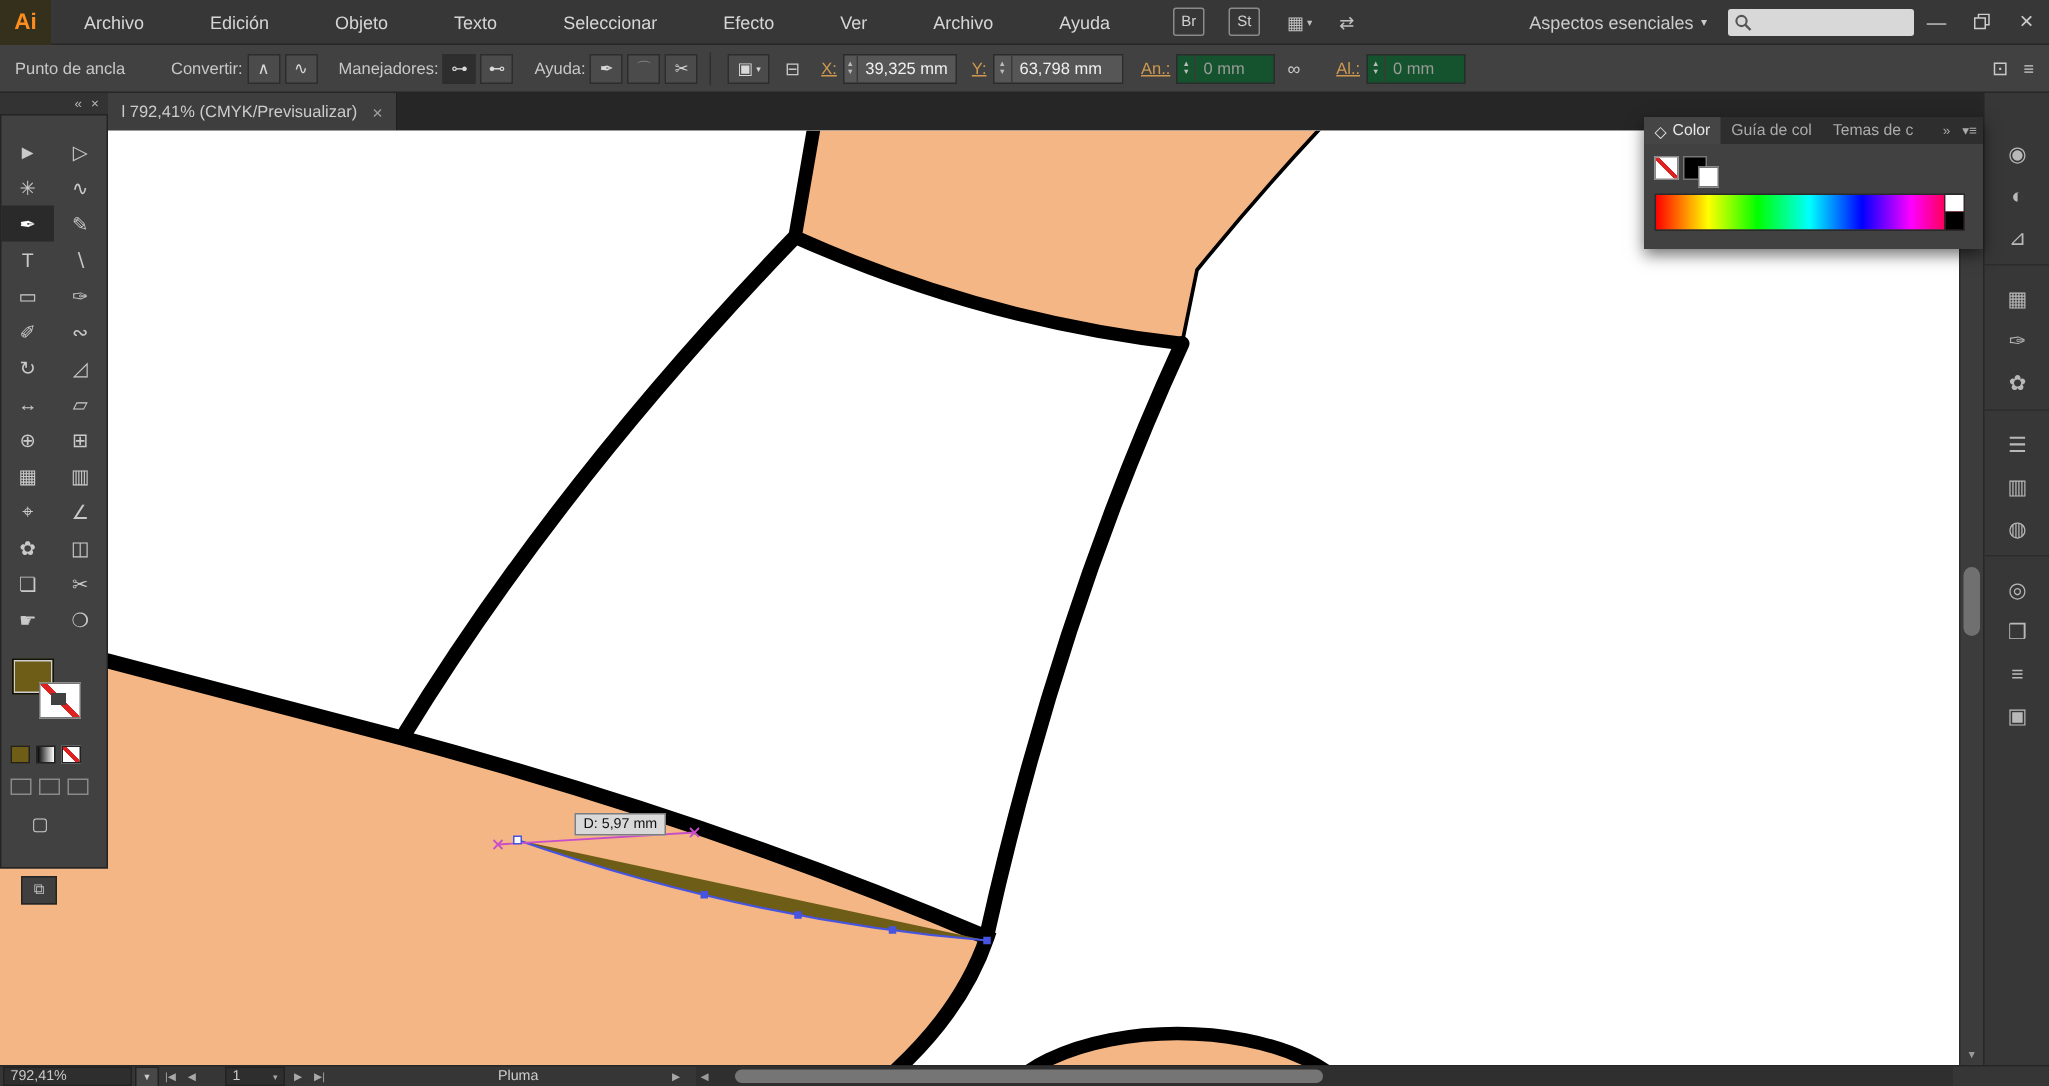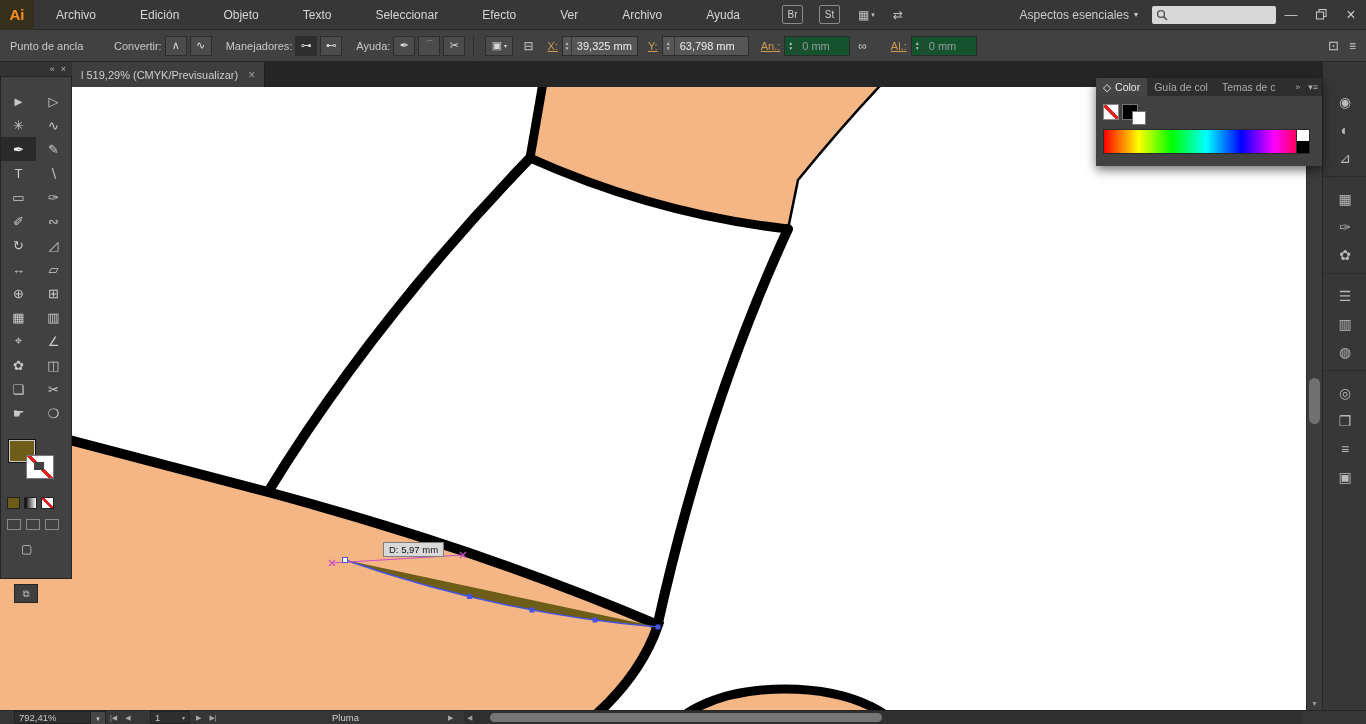--- a/index.html
+++ b/index.html
@@ -104,21 +104,21 @@
   #spectrum{position:absolute;left:7px;top:33px;width:205px;height:23px;border:1px solid #2a2a2a;
      background:linear-gradient(90deg,#f00 0%,#ff0 17%,#0f0 33%,#0ff 50%,#00f 67%,#f0f 83%,#f00 100%);}
   #spec-bw{position:absolute;right:-1px;top:-1px;width:12px;height:23px;border:1px solid #2a2a2a;}
   #spec-bw .w{height:11px;background:#fff;}
   #spec-bw .b{height:12px;background:#000;}
 
   
   #statusbar{left:0;top:710px;width:1366px;height:14px;background:#363636;border-top:1px solid #262626;
              box-sizing:border-box;font-size:9.5px;color:#c9c9c9;}
   .sb{position:absolute;top:0;height:13px;display:flex;align-items:center;}
-  #zoom-field{left:2px;width:86px;background:#2e2e2e;border:1px solid #222;padding:0 4px;box-sizing:border-box;margin-left:12px;}
+  #zoom-field{left:2px;width:86px;background:#2e2e2e;border:1px solid #222;padding:0 4px;box-sizing:border-box;}
   #zoom-dd{left:90px;width:14px;justify-content:center;background:#474747;border:1px solid #222;font-size:6px;}
   #nav1{left:110px;gap:8px;font-size:7px;color:#a8a8a8;}
   #art-field{left:150px;width:40px;background:#2e2e2e;border:1px solid #222;padding:0 4px;
              box-sizing:border-box;justify-content:space-between;}
   #art-field .dd{font-size:6px;color:#a8a8a8;}
   #nav2{left:196px;gap:8px;font-size:7px;color:#a8a8a8;}
   #tool-indicator{left:332px;color:#cfcfcf;}
   #sb-arrow{left:448px;font-size:7px;color:#a8a8a8;}
   #hscroll{left:464px;width:838px;height:13px;background:#2f2f2f;}
   #hscroll .larrow{position:absolute;left:3px;top:3px;font-size:7px;color:#9a9a9a;}
@@ -219,21 +219,21 @@
         </span>
       <span class="val">0 mm</span>
     </span>
     <span style="flex:1;"></span>
     <span class="cb-label" style="font-size:13px;">⊡</span>
     <span class="cb-label" style="margin:0 10px 0 10px;font-size:12px;">≡</span>
   </div>
 
   <div id="tabstrip" class="abs">
     <div id="doctab">
-      <span>l 519,29% (CMYK/Previsualizar)</span>
+      <span>l 792,41% (CMYK/Previsualizar)</span>
       <span class="close">×</span>
     </div>
   </div>
 
   <div id="canvas" class="abs">
     <svg width="1306" height="623" viewBox="0 0 1306 623">
 
       <path d="M545,-16 L530,71 Q655,127 788,142 L798,93 Q846,34 894,-16 Z" fill="#f4b685"></path>
       <path d="M545,-16 L530,71 Q655,127 788,142" fill="none" stroke="#000" stroke-width="9" stroke-linecap="round"></path>
       <path d="M788,142 L798,93 Q846,34 894,-16" fill="none" stroke="#000" stroke-width="2.5"></path>

